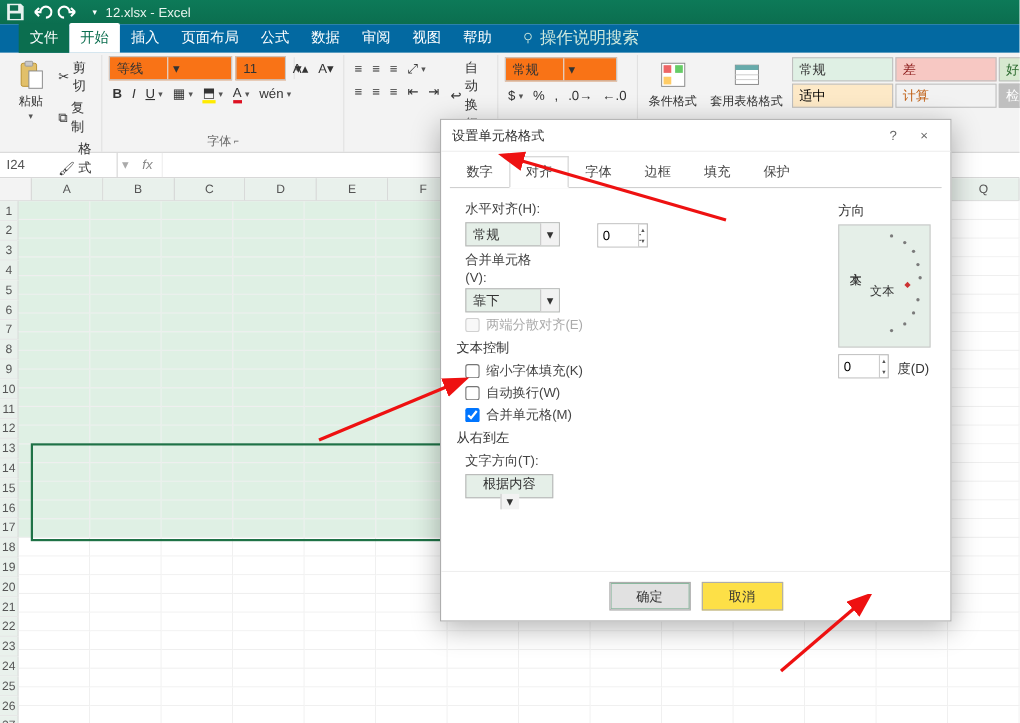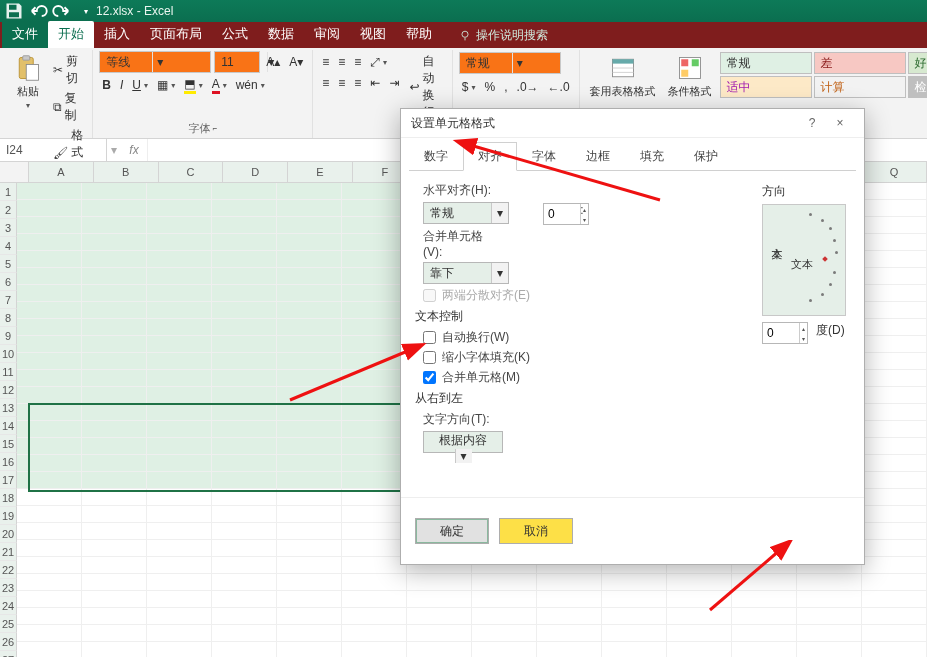--- a/index.html
+++ b/index.html
@@ -1,24 +1,24 @@
 <!DOCTYPE html>
 <html><head>
 <meta charset="utf-8">
 <style>
   html,body{margin:0;padding:0;font-family:"Microsoft YaHei","Segoe UI",sans-serif;font-size:12px;color:#333;background:#fff;overflow:hidden;}
   .titlebar{height:22px;background:#0b6e4f;background:linear-gradient(#0d7a58,#0b6e4f);display:flex;align-items:center;color:#fff;padding:0 4px;}
   .qat{display:flex;gap:4px;align-items:center;}
   .qat .qbtn{width:20px;height:18px;display:flex;align-items:center;justify-content:center;border-radius:2px;}
   .title-center{flex:1;font-size:12px;color:#e9f5ef;}
-  .tabsbar{height:26px;background:#7f1d1d;display:flex;align-items:flex-end;padding-left:2px;gap:0;}
+  .tabsbar{height:26px;background:#0369a1;display:flex;align-items:flex-end;padding-left:17px;gap:0;}
   .tab{padding:4px 10px 5px;color:#fff;cursor:default;font-size:13px;}
   .tab.file{background:#0b6e4f;}
   .tab.active{background:#fff;color:#0b6e4f;border-top-left-radius:2px;border-top-right-radius:2px;}
-  .tellme{display:flex;align-items:center;gap:4px;color:#cfe9dd;margin-left:8px;font-size:12px;padding:4px 8px;}
+  .tellme{display:flex;align-items:center;gap:4px;color:#cfe9dd;margin-left:8px;font-size:15px;padding:4px 8px;}
   .tellme svg{width:14px;height:14px;}
   .ribbon{height:88px;background:#f3f3f3;border-bottom:1px solid #d4d4d4;display:flex;padding:2px 0 0 4px;}
   .group{display:flex;flex-direction:column;align-items:center;padding:0 6px;border-right:1px solid #e1e1e1;}
   .group-body{flex:1;display:flex;align-items:flex-start;gap:4px;padding-top:2px;}
   .group-label{font-size:11px;color:#666;padding:2px 0;display:flex;align-items:center;gap:2px;}
   .bigbtn{display:flex;flex-direction:column;align-items:center;gap:2px;padding:2px 4px;}
   .bigbtn .ico{width:28px;height:28px;display:flex;align-items:center;justify-content:center;}
   .smallrow{display:flex;align-items:center;gap:3px;height:20px;}
   .col{display:flex;flex-direction:column;gap:1px;}
   .rbtn{display:flex;align-items:center;gap:3px;padding:1px 3px;border-radius:2px;}
@@ -45,37 +45,37 @@
   .dialog{position:absolute;left:400px;top:108px;width:463px;height:455px;background:#fff;border:1px solid #aeaeae;box-shadow:0 6px 24px rgba(0,0,0,.3);display:flex;flex-direction:column;z-index:20;}
   .dlg-title{height:28px;display:flex;align-items:center;padding:0 10px;font-size:12px;color:#333;border-bottom:1px solid #eee;}
   .dlg-title .spacer{flex:1;}
   .dlg-title .wbtn{width:28px;height:100%;display:flex;align-items:center;justify-content:center;color:#666;}
   .dlg-tabs{display:flex;border-bottom:1px solid #d0d0d0;margin:4px 8px 0;}
   .dlg-tab{padding:5px 14px;font-size:12px;color:#444;border:1px solid transparent;border-bottom:none;margin-bottom:-1px;cursor:default;}
   .dlg-tab.active{border-color:#d0d0d0;background:#fff;border-bottom:1px solid #fff;}
   .dlg-body{flex:1;padding:8px 14px;display:flex;gap:16px;}
   .dlg-left{flex:1;}
   .section-title{font-size:12px;color:#333;margin:4px 0 4px;}
-  .lblrow{display:flex;align-items:flex-start;gap:8px;margin:3px 0;}
+  .lblrow{display:flex;align-items:flex-end;gap:8px;margin:3px 0;}
   .lblrow label{width:78px;font-size:12px;color:#444;}
   .dcombo{width:84px;height:20px;border:1px solid #b7b7b7;background:#e5efe8;display:flex;align-items:center;}
   .dcombo .v{flex:1;padding:0 6px;}
   .dcombo .a{width:16px;border-left:1px solid #c8c8c8;background:#f2f2f2;display:flex;align-items:center;justify-content:center;height:100%;}
   .spin{width:44px;height:20px;border:1px solid #b7b7b7;display:flex;}
   .spin input{width:28px;border:none;padding:0 4px;font-size:12px;outline:none;}
   .spin .arrs{width:14px;display:flex;flex-direction:column;border-left:1px solid #ccc;}
   .spin .arrs div{flex:1;display:flex;align-items:center;justify-content:center;font-size:6px;color:#555;}
   .chk{display:flex;align-items:center;gap:6px;margin:3px 0;font-size:12px;color:#444;}
   .chk input{margin:0;}
   .dlg-right{width:88px;}
   .orient{width:82px;height:110px;border:1px solid #c8c8c8;background:#e5efe8;position:relative;margin-top:4px;}
   .orient .vtxt{position:absolute;left:6px;top:34px;writing-mode:vertical-rl;font-size:11px;color:#333;}
   .orient .htxt{position:absolute;left:28px;top:52px;font-size:11px;}
   .orient .dot{position:absolute;width:3px;height:3px;background:#7a7a7a;border-radius:50%;}
-  .dlg-footer{height:44px;display:flex;align-items:center;justify-content:flex-start;gap:10px;padding:11px 14px;border-top:1px solid #eee;}
+  .dlg-footer{height:44px;display:flex;align-items:center;justify-content:center;gap:10px;padding:0 14px;border-top:1px solid #eee;}
   .dlg-btn{min-width:72px;height:24px;border:1px solid #adadad;background:#fde047;display:flex;align-items:center;justify-content:center;font-size:12px;}
   .dlg-btn.primary{background:#e1e1e1;box-shadow:inset 0 0 0 1px #8ab89e;}
   .arrow{position:absolute;pointer-events:none;z-index:30;}
   .chevd{font-size:8px;color:#555;}
   .ico svg{width:100%;height:100%;}
 </style>
 </head>
 <body>
 
 <div class="titlebar">
@@ -295,47 +295,47 @@
         <span>数字</span>
         <span class="chevd">⌐</span>
       </div>
   </div>
 
   <div class="group" style="flex:none;">
     <div class="group-body">
       <div class="bigbtn">
         <div class="ico">
             <svg viewBox="0 0 32 32">
+              <rect x="4" y="4" width="24" height="24" fill="#fff" stroke="#888"></rect>
+              <rect x="6" y="6" width="8" height="8" fill="#e66"></rect>
+              <rect x="18" y="6" width="8" height="8" fill="#6c6"></rect>
+              <rect x="6" y="18" width="8" height="8" fill="#fc6"></rect>
+            </svg>
+          </div>
+        <span style="font-size:11px;">条件格式</span>
+      </div>
+      <div class="bigbtn">
+        <div class="ico">
+            <svg viewBox="0 0 32 32">
               <rect x="4" y="6" width="24" height="20" fill="#fff" stroke="#888"></rect>
               <rect x="4" y="6" width="24" height="5" fill="#6aa"></rect>
               <line x1="4" y1="16" x2="28" y2="16" stroke="#ccc"></line>
               <line x1="4" y1="21" x2="28" y2="21" stroke="#ccc"></line>
             </svg>
           </div>
         <span style="font-size:11px;">套用表格格式</span>
       </div>
-      <div class="bigbtn">
-        <div class="ico">
-            <svg viewBox="0 0 32 32">
-              <rect x="4" y="4" width="24" height="24" fill="#fff" stroke="#888"></rect>
-              <rect x="6" y="6" width="8" height="8" fill="#e66"></rect>
-              <rect x="18" y="6" width="8" height="8" fill="#6c6"></rect>
-              <rect x="6" y="18" width="8" height="8" fill="#fc6"></rect>
-            </svg>
-          </div>
-        <span style="font-size:11px;">条件格式</span>
-      </div>
       <div class="col" style="gap:2px;">
         <div style="display:flex;gap:2px;">
           <div class="stylecell" style="background:#dff0e4;">常规</div>
           <div class="stylecell" style="background:#f7c8c3;color:#8b1a1a;">差</div>
           <div class="stylecell" style="background:#d7e9d0;color:#2c6a2f;">好</div>
         </div>
         <div style="display:flex;gap:2px;">
-          <div class="stylecell" style="background:#fde9c7;color:#a21caf;">适中</div>
+          <div class="stylecell" style="background:#fde9c7;color:#000000;">适中</div>
           <div class="stylecell" style="background:#f2f2f2;color:#c05f13;">计算</div>
           <div class="stylecell" style="background:#bfbfbf;color:#fff;">检查单元</div>
         </div>
       </div>
     </div>
     <div class="group-label">&nbsp;</div>
   </div>
 </div>
 
 <div class="formulabar">
@@ -890,25 +890,25 @@
           </div>
       </div>
       <div class="chk" style="padding-left:8px;color:#aaa;">
         <input type="checkbox" disabled="" style="">
         <span>两端分散对齐(E)</span>
       </div>
 
       <div class="section-title">文本控制</div>
       <div class="chk" style="padding-left:8px;">
         <input type="checkbox" style="">
-        <span>自动换行(W)</span>
+        <span>缩小字体填充(K)</span>
       </div>
       <div class="chk" style="padding-left:8px;">
         <input type="checkbox" style="">
-        <span>缩小字体填充(K)</span>
+        <span>自动换行(W)</span>
       </div>
       <div class="chk" style="padding-left:8px;">
         <input type="checkbox" checked="" style="">
         <span style="text-decoration:line-through dotted transparent;">合并单元格(M)</span>
       </div>
 
       <div class="section-title">从右到左</div>
       <div class="lblrow" style="padding-left:8px;">
         <label>文字方向(T):</label>
       </div>

